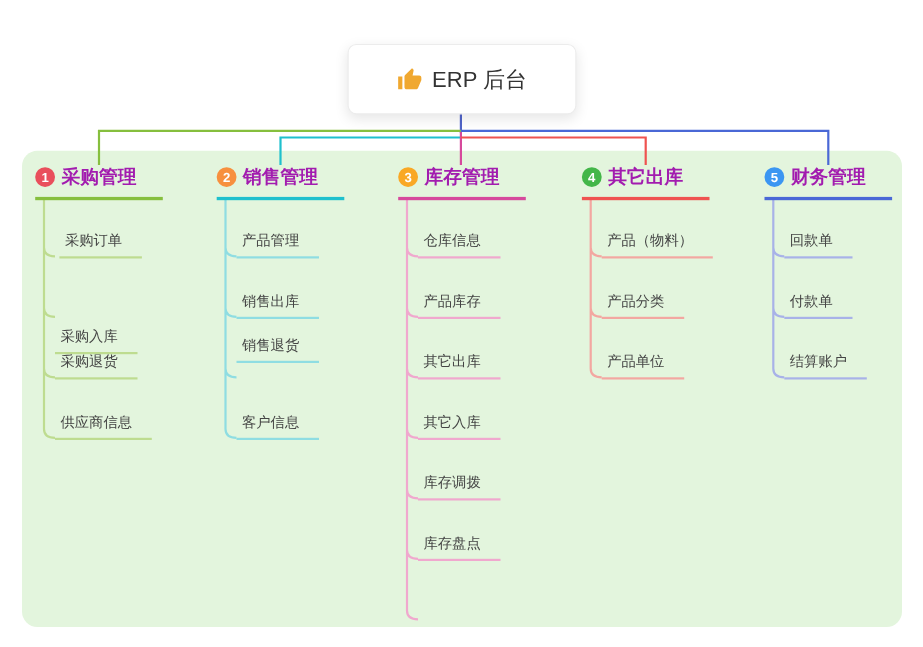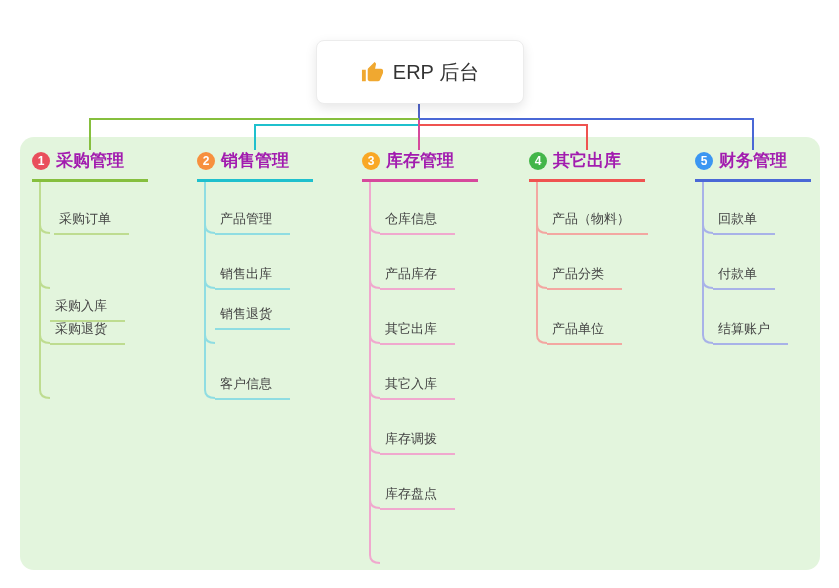--- a/index.html
+++ b/index.html
@@ -49,20 +49,21 @@
     <span class="root-label">ERP 后台</span>
   </div>
 
   <div class="branch-title" style="left: 32px; top: 149px; border-bottom-color: rgb(134, 191, 62);">
     <span class="badge" style="background-color: rgb(233, 79, 92);">1</span>
     <span class="branch-label">采购管理</span>
   </div>
   <div class="child-node" style="left: 54px; top: 211px; border-bottom-color: rgb(190, 220, 144);">采购订单</div>
   <div class="child-node" style="left: 50px; top: 266px; border-bottom-color: rgb(190, 220, 144); margin-top: 32px;">采购入库</div>
   <div class="child-node" style="left: 50px; top: 321px; border-bottom-color: rgb(190, 220, 144);">采购退货</div>
+  <div class="child-node" style="left: 50px; top: 376px; border-bottom-color: rgb(190, 220, 144);">供应商信息</div>
 
   <div class="branch-title" style="left: 197px; top: 149px; border-bottom-color: rgb(31, 192, 205);">
     <span class="badge" style="background-color: rgb(247, 144, 62);">2</span>
     <span class="branch-label">销售管理</span>
   </div>
   <div class="child-node" style="left: 215px; top: 211px; border-bottom-color: rgb(143, 221, 226);">产品管理</div>
   <div class="child-node" style="left: 215px; top: 266px; border-bottom-color: rgb(143, 221, 226);">销售出库</div>
   <div class="child-node" style="left: 215px; top: 306px; border-bottom-color: rgb(143, 221, 226);">销售退货</div>
   <div class="child-node" style="left: 215px; top: 376px; border-bottom-color: rgb(143, 221, 226);">客户信息</div>
 

